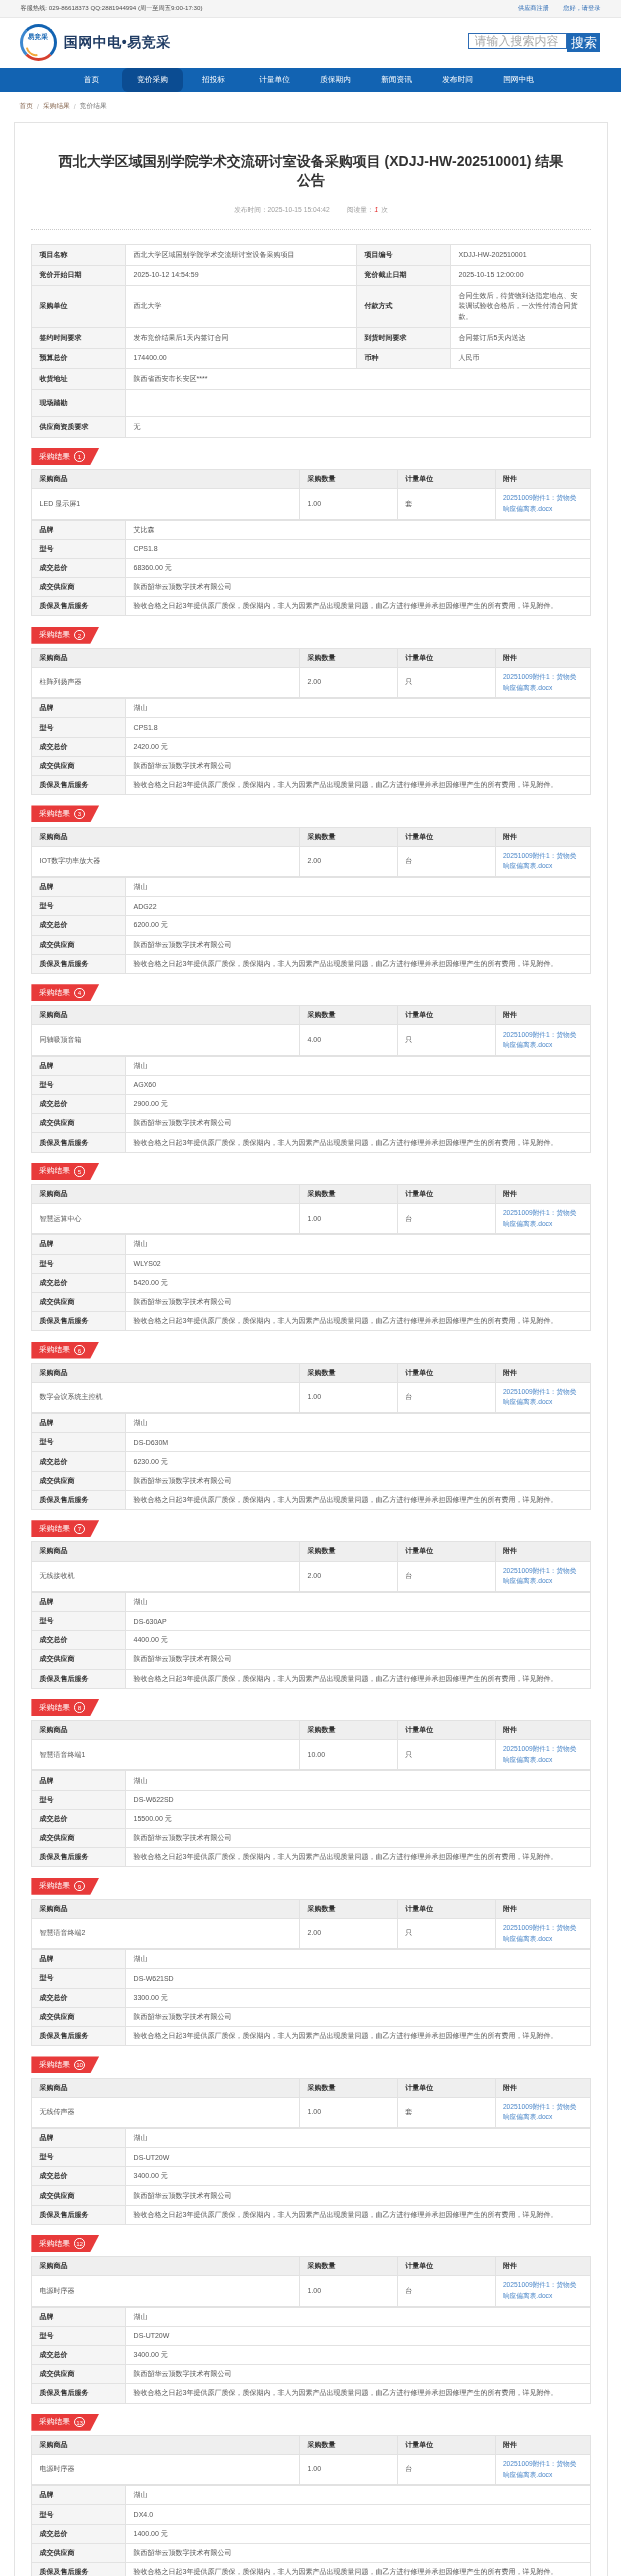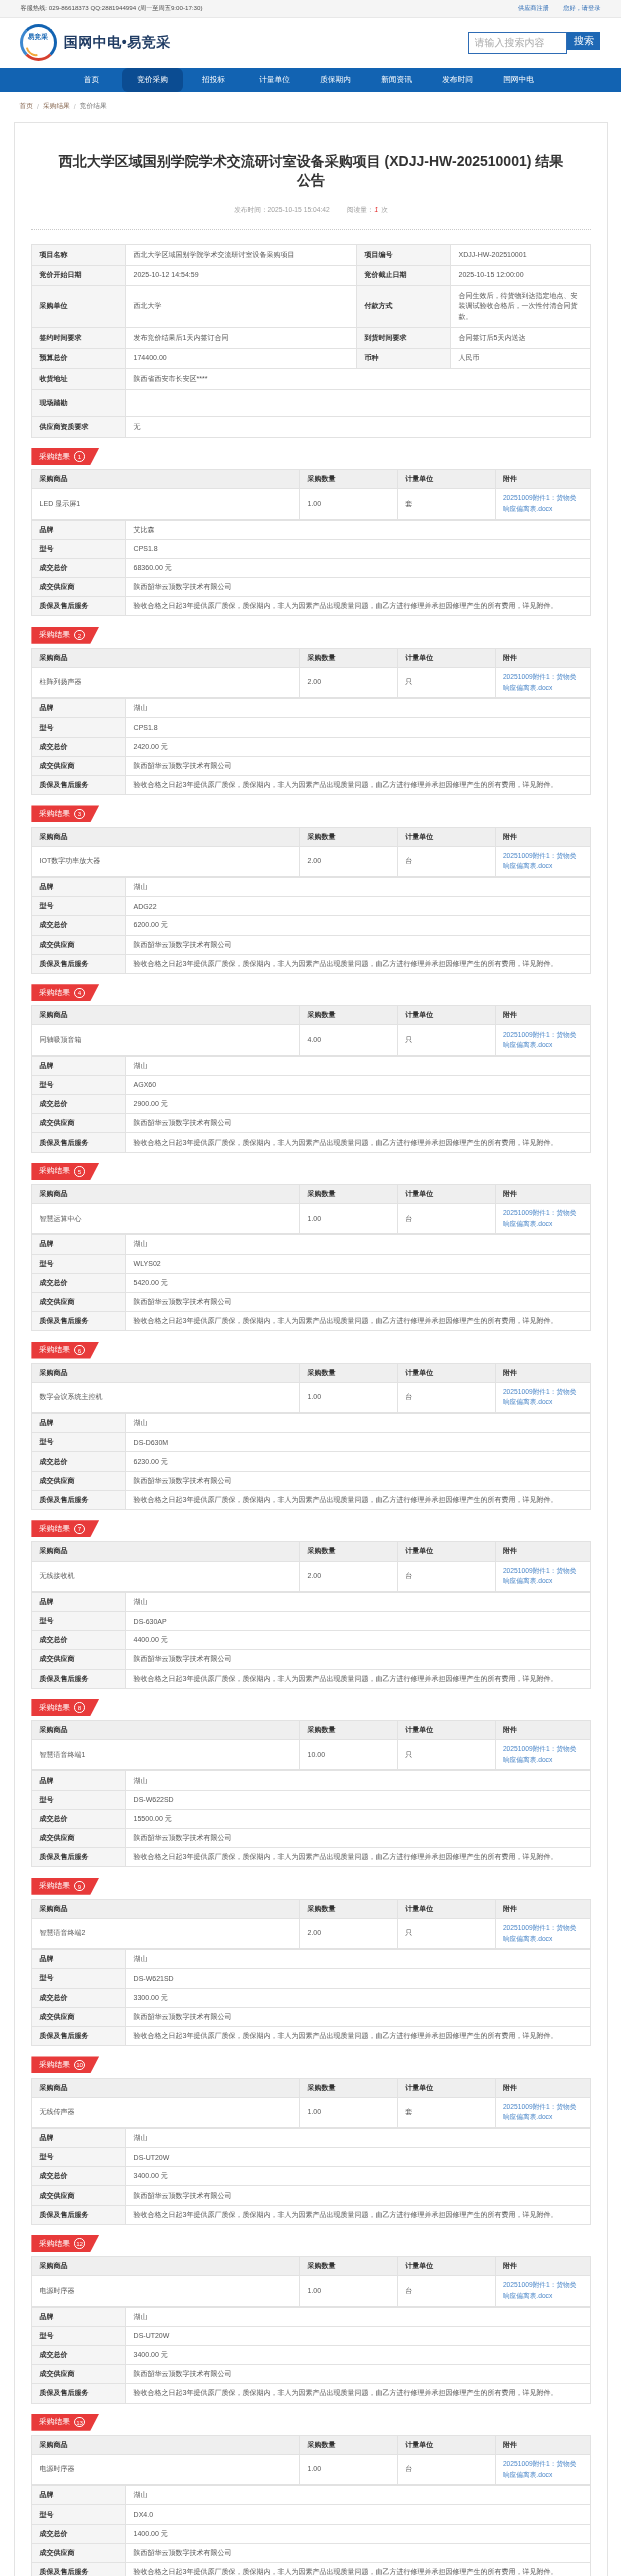--- a/index.html
+++ b/index.html
@@ -15,25 +15,25 @@
   .topbar .links a { color:#2e6cb5; text-decoration:none; cursor:pointer; }
   
   .header { height:50px; background:#fff; display:flex; align-items:center; padding:0 21.6px 0 19.6px; }
   .logo { width:37px; height:37px; border-radius:50%; position:relative; flex:0 0 auto;
     border:3.6px solid #1263b2; border-left-color:#3c87cf; border-bottom-color:#d6402f; }
   .logo::after{ content:""; position:absolute; left:3.1px; bottom:2.1px; width:15.5px; height:15.5px;
     border-radius:50%; border:2.6px solid transparent; border-bottom-color:#f2a93b; transform:rotate(35deg);}
   .logo .logo-txt { position:absolute; top:6.2px; left:5.2px; font-size:6.7px; font-weight:bold; color:#1263b2; }
   .brand { font-size:14px; font-weight:bold; color:#1f3b63; margin-left:7.2px; letter-spacing:0.5px; }
   .search { margin-left:auto; display:flex; }
-  .search input { width:99px; height:22px; border:0.5px solid #2e6cb5; padding:0 5.2px;
-    font-size:10px; color:#333; outline:none; }
+  .search input { width:99px; height:16px; border:0.5px solid #2e6cb5; padding:0 5.2px;
+    font-size:12px; color:#333; outline:none; }
   .search input::placeholder { color:#aaa; }
   .search button { width:33px; height:18.5px; background:#1e68b5; color:#fff; border:0;
-    font-size:10px; cursor:pointer; }
+    font-size:13px; cursor:pointer; }
   
   .nav { height:24px; background:#1263b2; display:flex; padding-left:61px; }
   .nav .item { width:61px; height:24px; display:flex; align-items:center; justify-content:center;
     color:#fff; font-size:7.7px; cursor:pointer; }
   .nav .item.active { background:#0b4c92;border-radius:6px; }
   
   .crumbs { height:30px; display:flex; align-items:center; padding-left:19.6px; font-size:6.7px; color:#9a8f8f; gap:4.1px; }
   .crumbs a { color:#86664f; text-decoration:none; cursor:pointer; }
   .crumbs .sep { color:#bbb; }
   .crumbs .cur { color:#777; }

